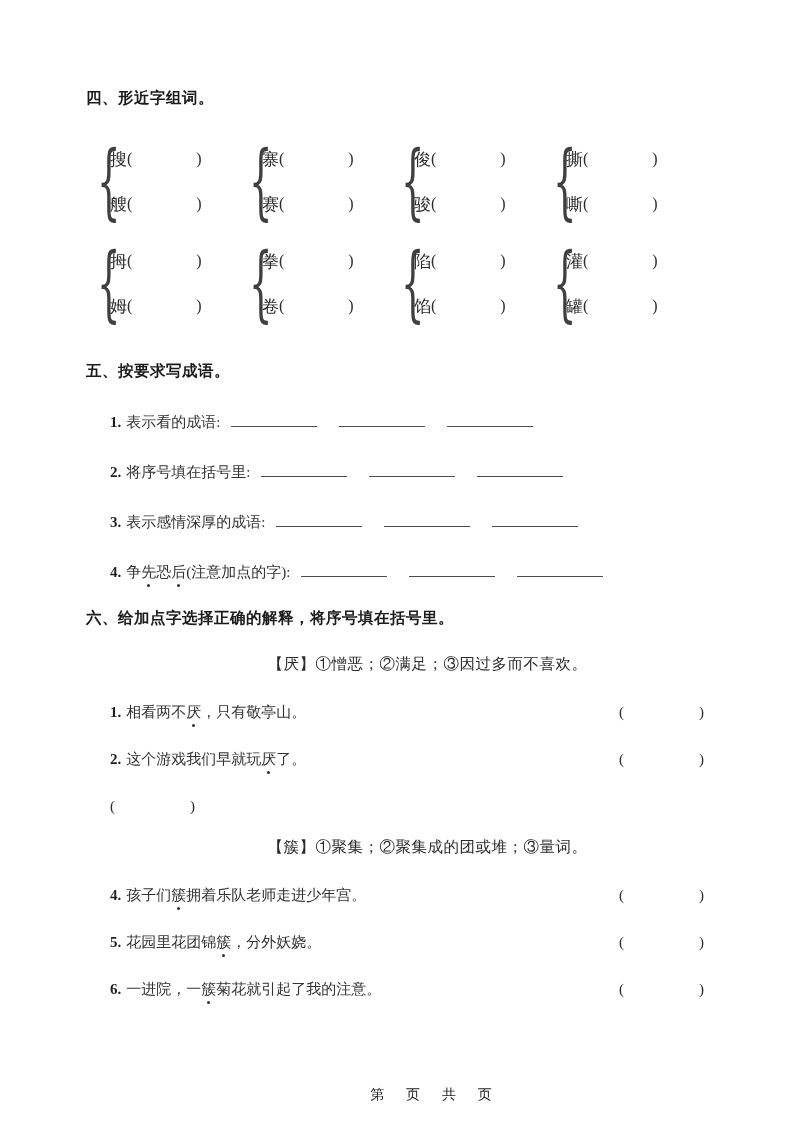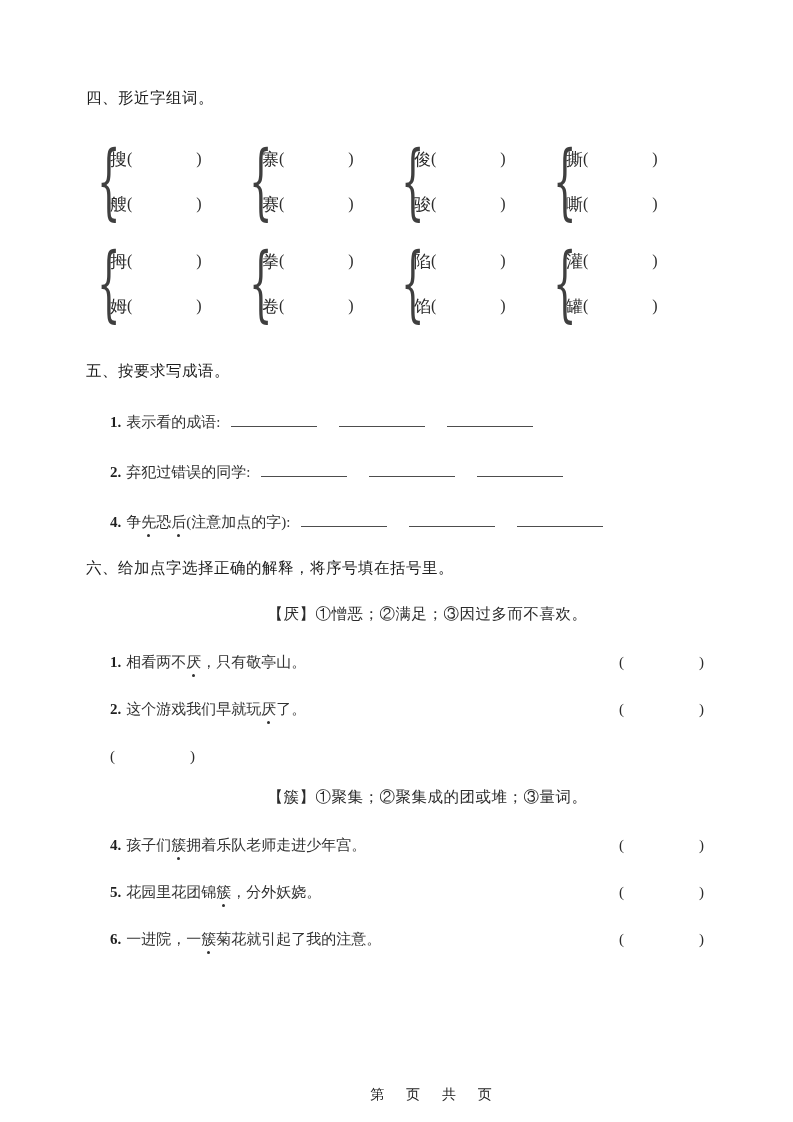--- a/index.html
+++ b/index.html
@@ -7,21 +7,21 @@
     position:relative;
     width:793px;height:1122px;
     background:#ffffff;
     color:#323232;
     font-family:"Liberation Serif","DejaVu Serif",serif;
     font-size:15px;
     overflow:hidden;
   }
   .h-title{
     font-family:"Liberation Sans","DejaVu Sans",sans-serif;
-    font-weight:normal;
+    font-weight:bold;
     font-size:15.5px;
     color:#1b1b1b;
     letter-spacing:0.5px;
   }
   #sec4-title{margin:88px 0 0 86px;}
   .groups-row{display:flex;margin-left:98px;}
   #groups-row-1{margin-top:28px;}
   #groups-row-2{margin-top:12px;}
   .bgroup{width:152px;display:flex;align-items:center;}
   .brace{
@@ -213,21 +213,24 @@
     </div>
   </div>
 
 
   <div id="sec5-title" class="h-title">五、按要求写成语。</div>
 
   <div class="q5">
     <span class="num">1.</span><span>表示看的成语:</span><span class="blank"></span><span class="blank"></span><span class="blank"></span>
   </div>
   <div class="q5">
-    <span class="num">2.</span><span>弃犯过错误的同学:</span><span class="blank"></span><span class="blank"></span><span class="blank"></span>
+    <span class="num">2.</span><span>将序号填在括号里:</span><span class="blank"></span><span class="blank"></span><span class="blank"></span>
+  </div>
+  <div class="q5">
+    <span class="num">3.</span><span>表示感情深厚的成语:</span><span class="blank"></span><span class="blank"></span><span class="blank"></span>
   </div>
   <div class="q5">
     <span class="num">4.</span><span>争</span><span class="dt">先</span><span>恐</span><span class="dt">后</span><span>(注意加点的字):</span><span class="blank"></span><span class="blank"></span><span class="blank"></span>
   </div>
 
   <div id="sec6-title" class="h-title">六、给加点字选择正确的解释，将序号填在括号里。</div>
 
   <div class="defline">【厌】①憎恶；②满足；③因过多而不喜欢。</div>
 
   <div class="q6">

